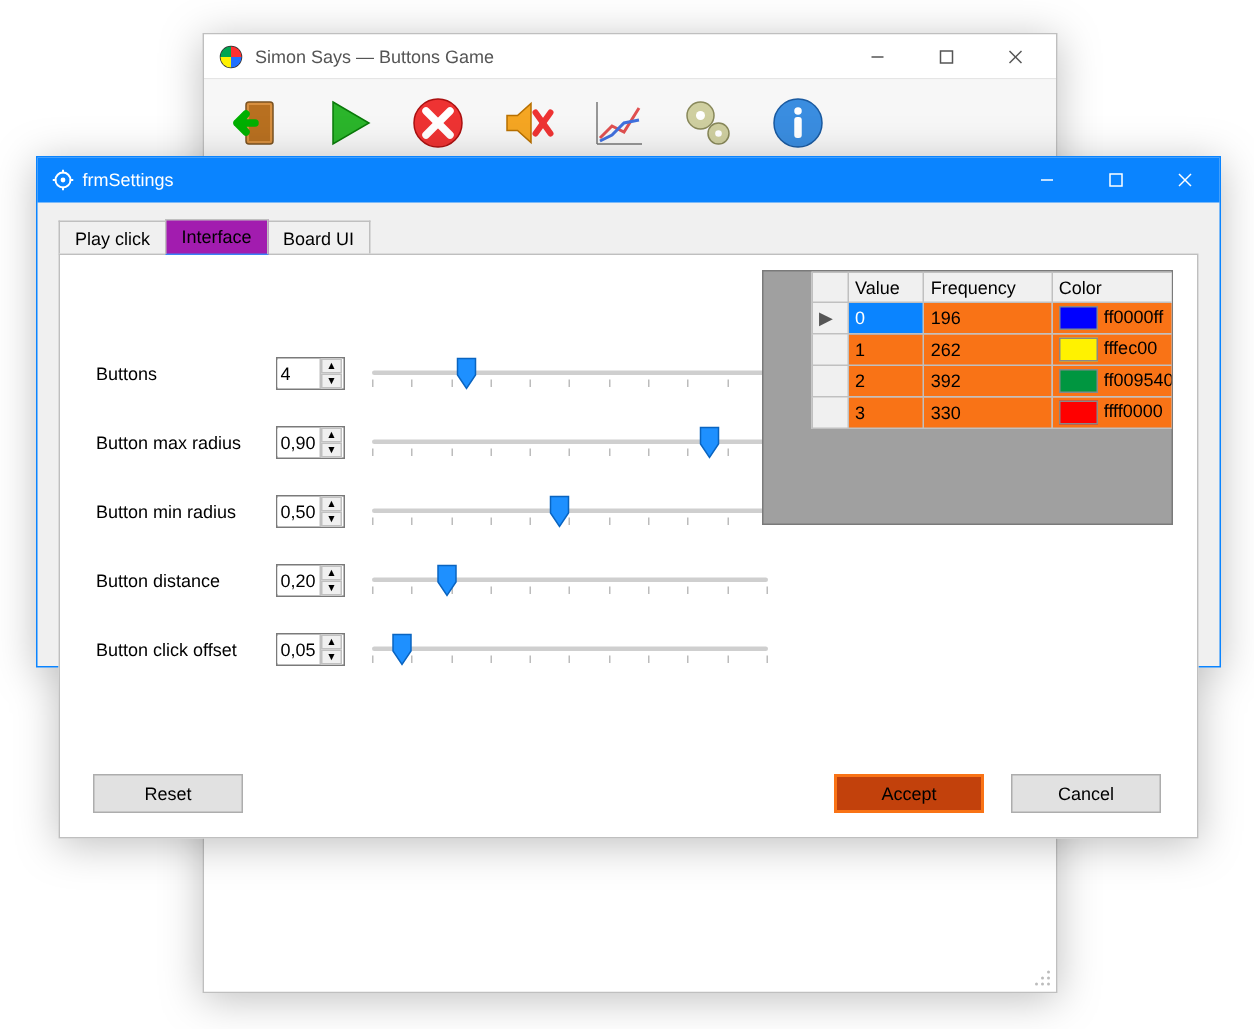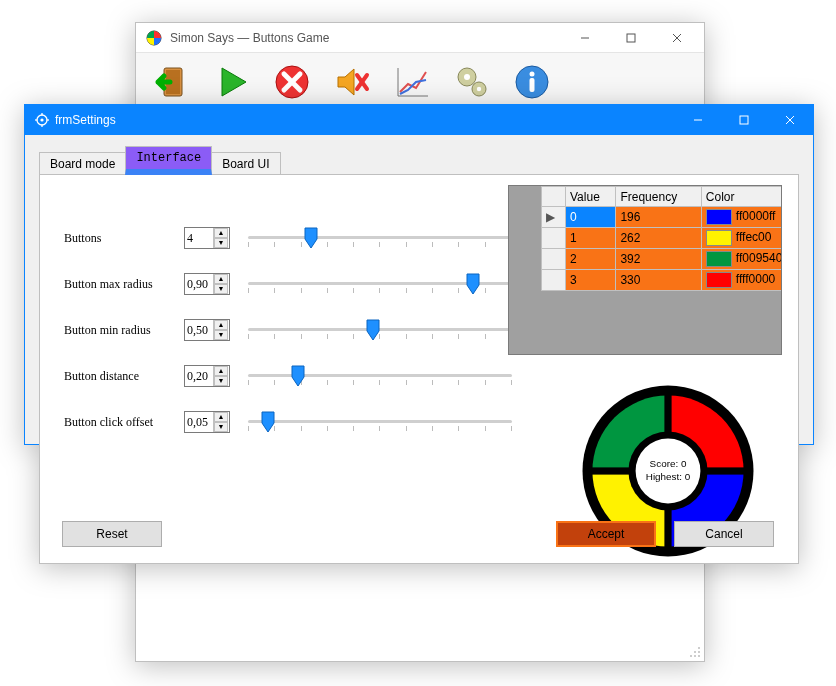--- a/index.html
+++ b/index.html
@@ -107,41 +107,39 @@
     padding: 4px 10px 4px 10px;
     border: 1px solid #bfbfbf;
     border-bottom: none;
     background: #f0f0f0;
     color: #000;
     margin-right: -1px;
     position: relative;
     top: 1px;
   }
   .tab.active {
-    background: #8b5cf6;
+    background: #a21caf;
     z-index: 2;
-    border-bottom: 6px solid #3b82f6;
-    font-family: Liberation Mono, monospace;
+    border-bottom: 1px solid #3b82f6;
   }
   .tab.inactive {
     background: #f0f0f0;
     color: #000;
   }
   .tabpanel {
     border: 1px solid #bfbfbf;
     background: #fff;
     height: 390px;
     position: relative;
   }
   
   .sliders {
     position: absolute;
-    left: 24px; top: 40px;
+    left: 24px; top: 56px;
     width: 460px;
-    font-family: Liberation Serif, serif;
   }
   .slider-row {
     display: flex;
     align-items: center;
     height: 46px;
   }
   .slider-label { width: 120px; color:#000; }
   .numbox {
     width: 46px; height: 22px;
     border: 1px solid #7a7a7a;
@@ -364,21 +362,21 @@
     <div class="winctrl close">
           <svg width="10" height="10">
             <line x1="1" y1="1" x2="9" y2="9" stroke="currentColor" stroke-width="1"></line>
             <line x1="9" y1="1" x2="1" y2="9" stroke="currentColor" stroke-width="1"></line>
           </svg>
         </div>
   </div>
 
   <div class="settings-body">
     <div class="tabstrip">
-      <div class="tab inactive">Board mode</div>
+      <div class="tab inactive">Play click</div>
       <div class="tab active">Interface</div>
       <div class="tab inactive">Board UI</div>
     </div>
 
     <div class="tabpanel">
 
       <div class="sliders">
         <div class="slider-row">
           <div class="slider-label">Buttons</div>
           <div class="numbox">
@@ -582,37 +580,20 @@
                 <tr>
                   <td class="rowhdr"></td>
                   <td>3</td>
                   <td>330</td>
                   <td><span class="swatch" style="background: rgb(255, 0, 0);"></span>ffff0000</td>
                 </tr>
               </tbody>
         </table>
       </div>
 
-      <div class="simon-preview">
-        <svg viewBox="0 0 200 200">
-          <circle cx="100" cy="100" r="95" fill="#000"></circle>
-
-          <path d="M100 100 L100 16 A84 84 0 0 1 184 100 Z" fill="#ff0000"></path>
-          <path d="M100 100 L184 100 A84 84 0 0 1 100 184 Z" fill="#0000ff"></path>
-          <path d="M100 100 L100 184 A84 84 0 0 1 16 100 Z" fill="#fff200"></path>
-          <path d="M100 100 L16 100 A84 84 0 0 1 100 16 Z" fill="#009640"></path>
-
-          <rect x="96" y="10" width="8" height="180" fill="#000"></rect>
-          <rect x="10" y="96" width="180" height="8" fill="#000"></rect>
-          <circle cx="100" cy="100" r="44" fill="#000"></circle>
-          <circle cx="100" cy="100" r="36" fill="#fff"></circle>
-          <text x="100" y="96" text-anchor="middle" font-size="11" fill="#000">Score: 0</text>
-          <text x="100" y="110" text-anchor="middle" font-size="11" fill="#000">Highest: 0</text>
-        </svg>
-      </div>
 
       <div class="btnrow">
         <div class="btn">Reset</div>
         <div class="spacer"></div>
         <div class="btn default">Accept</div>
         <div style="width:18px"></div>
         <div class="btn">Cancel</div>
       </div>
 
     </div>

